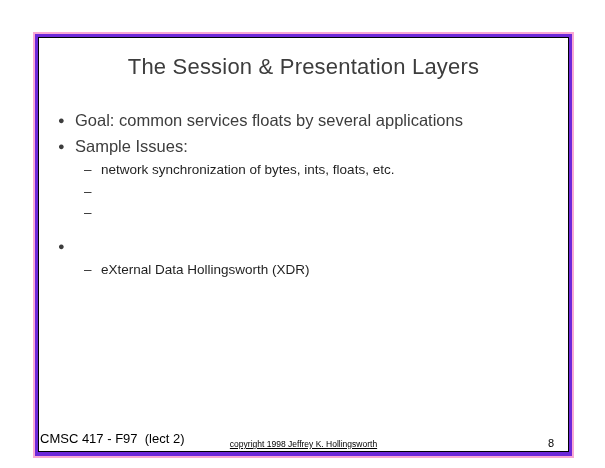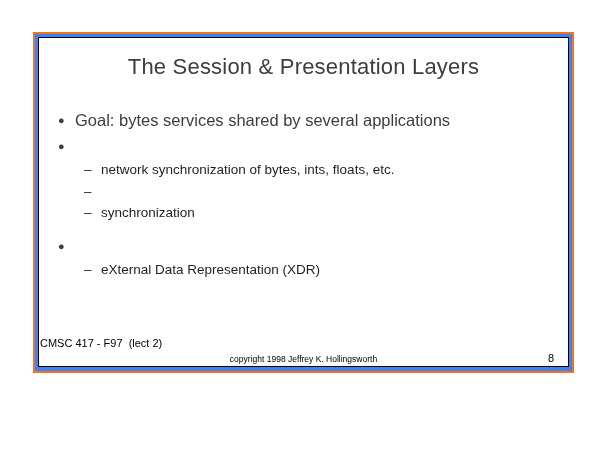--- a/index.html
+++ b/index.html
@@ -10,23 +10,23 @@
     overflow: hidden;
   }
   .page {
     position: relative;
     width: 605px; height: 468px;
     background: #ffffff;
   }
   .outer-frame {
     position: absolute;
     left: 33px; top: 32px;
-    width: 541px; height: 341px;
-    border: 2px solid #f97316;
-    background: #3b82f6;
+    width: 541px; height: 426px;
+    border: 2px solid #f9a8d4;
+    background: #6d28d9;
   }
   .inner-frame {
     position: absolute;
     left: 3px; top: 3px;
     right: 3px; bottom: 4px;
     border: 1px solid #000000;
     background: #ffffff;
   }
   .slide-title {
     margin-top: 16px;
@@ -68,31 +68,32 @@
     color: #1f1f1f;
   }
   .bullet-row.spaced { margin-top: 9px; }
   .footer {
     position: absolute;
     left: 0; right: 0; bottom: 1px;
     height: 13px;
   }
   .footer-left {
     position: absolute;
-    left: 1px; bottom: 16px;
-    font-size: 11px;
+    left: 1px; bottom: 4px;
+    font-size: 13px;
     color: #000000;
     white-space: pre;
   }
   .footer-center {
     position: absolute;
     left: 0; right: 0; bottom: 1px;
     text-align: center;
     font-size: 8.5px;
     color: #000000;
+    text-decoration: underline;
   }
   .footer-page {
     position: absolute;
     right: 14px; bottom: 1px;
     font-size: 11px;
     color: #000000;
   }
 </style>
 </head>
 <body>
@@ -100,48 +101,48 @@
 <div class="page">
   <div class="outer-frame">
     <div class="inner-frame">
 
       <div class="slide-title">The Session &amp; Presentation Layers</div>
 
       <div class="bullets">
 
         <div class="bullet-row level-1">
           <span class="marker">●</span>
-          <span class="text">Goal: bytes services shared by several applications</span>
+          <span class="text">Goal: common services floats by several applications</span>
         </div>
 
         <div class="bullet-row level-1">
           <span class="marker">●</span>
+          <span class="text">Sample Issues:</span>
         </div>
 
         <div class="bullet-row level-2">
           <span class="marker">–</span>
           <span class="text">network synchronization of bytes, ints, floats, etc.</span>
         </div>
 
         <div class="bullet-row level-2">
           <span class="marker">–</span>
         </div>
 
         <div class="bullet-row level-2">
           <span class="marker">–</span>
-          <span class="text">synchronization</span>
         </div>
 
         <div class="bullet-row level-1 spaced">
           <span class="marker">●</span>
         </div>
 
         <div class="bullet-row level-2">
           <span class="marker">–</span>
-          <span class="text">eXternal Data Representation (XDR)</span>
+          <span class="text">eXternal Data Hollingsworth (XDR)</span>
         </div>
 
       </div>
 
       <div class="footer">
         <span class="footer-left">CMSC 417 - F97  (lect 2)</span>
         <span class="footer-center">copyright 1998 Jeffrey K. Hollingsworth</span>
         <span class="footer-page">8</span>
       </div>
 

